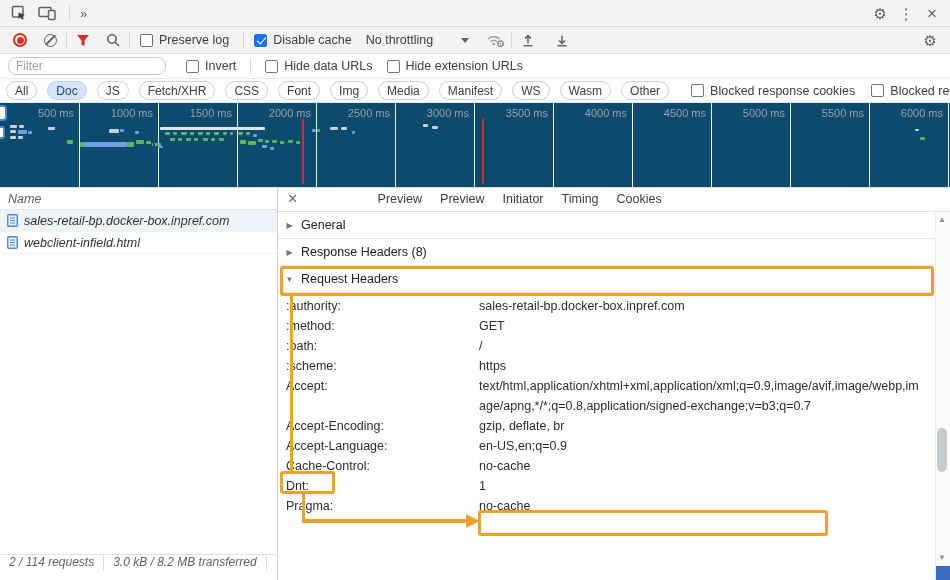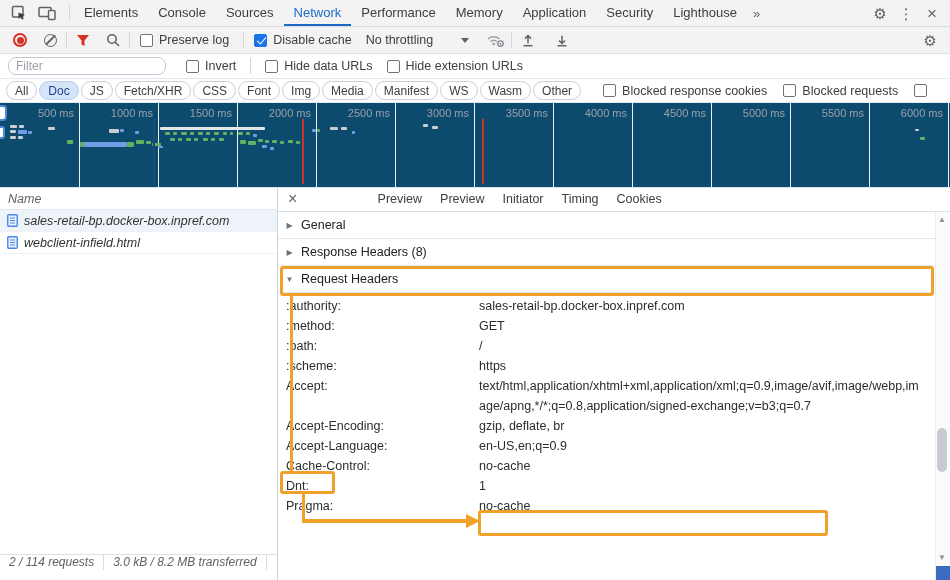--- a/index.html
+++ b/index.html
@@ -33,21 +33,21 @@
   .ddl .tri-dn { width:0; height:0; border-left:4px solid transparent; border-right:4px solid transparent; border-top:5px solid #5f6368; }
   .gap6 { width:6px; } .gap10 { width:10px; } .gap14 { width:14px; }
 
   
   #filterrow { left:0; top:54px; width:950px; height:25px; background:#fff; border-bottom:1px solid #e3eaf4; display:flex; align-items:center; padding-left:8px; }
   #filter-input { width:158px; height:18px; border:1px solid #c4c9cf; border-radius:8px; padding:0 7px; font-size:12px; color:#202124; outline:none; font-family:"Liberation Sans",sans-serif; }
   #filter-input::placeholder { color:#9aa0a6; }
 
   
   #chiprow { left:0; top:79px; width:950px; height:24px; background:#fff; border-bottom:1px solid #e3eaf4; display:flex; align-items:center; padding-left:6px; }
-  .chips { display:flex; align-items:center; gap:2px; }
+  .chips { display:flex; align-items:center; gap:10px; }
   .chip { padding:1.5px 8px; border:1px solid #c7d0da; border-radius:10px; font-size:12px; color:#3c4043; white-space:nowrap; }
   .chip.selected { background:#d6e4fa; border-color:#b3cdf4; color:#19458c; }
   .chip-toggles { display:flex; align-items:center; gap:16px; margin-left:22px; }
 
   
   #overview { left:0; top:103px; width:950px; height:85px; background:#0c4a6e; border-bottom:1px solid #d9e3f0; overflow:hidden; }
   .tickline { position:absolute; top:0; bottom:0; width:1px; background:#eceff2; }
   .ticklabel { position:absolute; top:4px; font-size:11px; color:#9aa0a6; transform:translateX(calc(-100% - 5px)); white-space:nowrap; }
   .ovbar { position:absolute; border-radius:1px; }
   .evline { position:absolute; top:16px; bottom:3px; width:2px; }
@@ -103,32 +103,20 @@
         </svg>
     </span>
     <span class="icon-btn">
       <svg width="18" height="15" viewBox="0 0 18 15">
           <rect x="1" y="1.5" width="12" height="9" rx="1" fill="none" stroke="#5f6368" stroke-width="1.5"></rect>
           <rect x="10.5" y="4.5" width="6.5" height="9" rx="1" fill="#f3f3f4" stroke="#5f6368" stroke-width="1.5"></rect>
         </svg>
     </span>
   </div>
   <span class="vdiv"></span>
-  <div style="display:flex;align-items:center;">
-
-  <span class="mtab">Elements</span>
-      <span class="mtab">Console</span>
-      <span class="mtab">Sources</span>
-      <span class="mtab selected">Network</span>
-      <span class="mtab">Performance</span>
-      <span class="mtab">Memory</span>
-      <span class="mtab">Application</span>
-      <span class="mtab">Security</span>
-      <span class="mtab">Lighthouse</span>
-    </div>
   <span class="chev">»</span>
   <div class="tb-right">
     <span class="icon-btn glyph16">⚙</span>
     <span class="icon-btn glyph16">⋮</span>
     <span class="icon-btn glyph-x">×</span>
   </div>
 </div>
 
 <div id="actionbar" class="abs">
   <span class="icon-btn">

